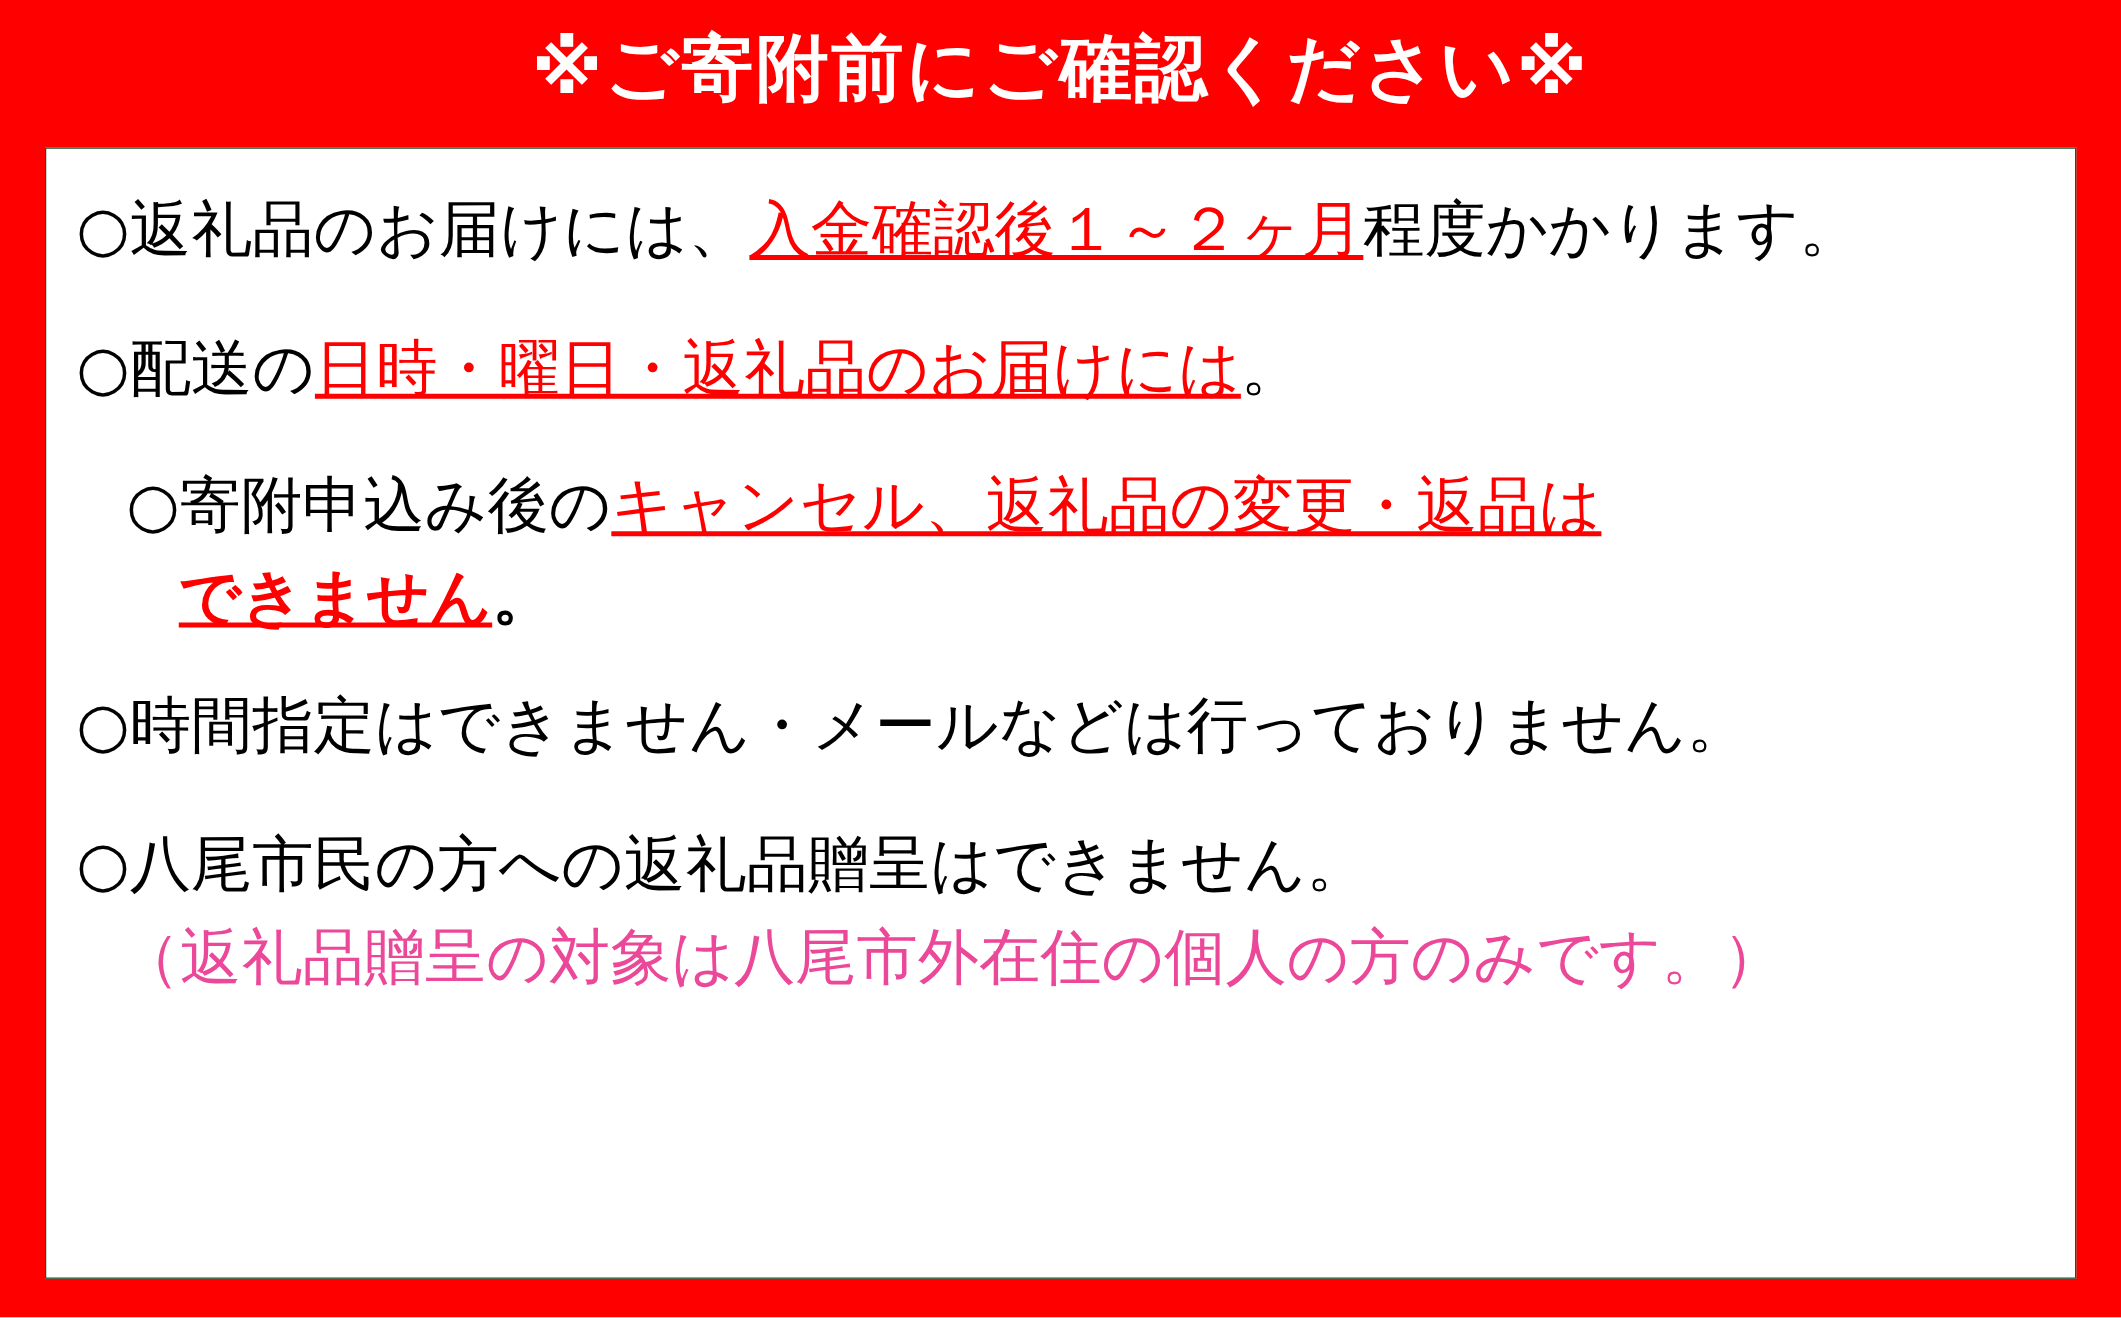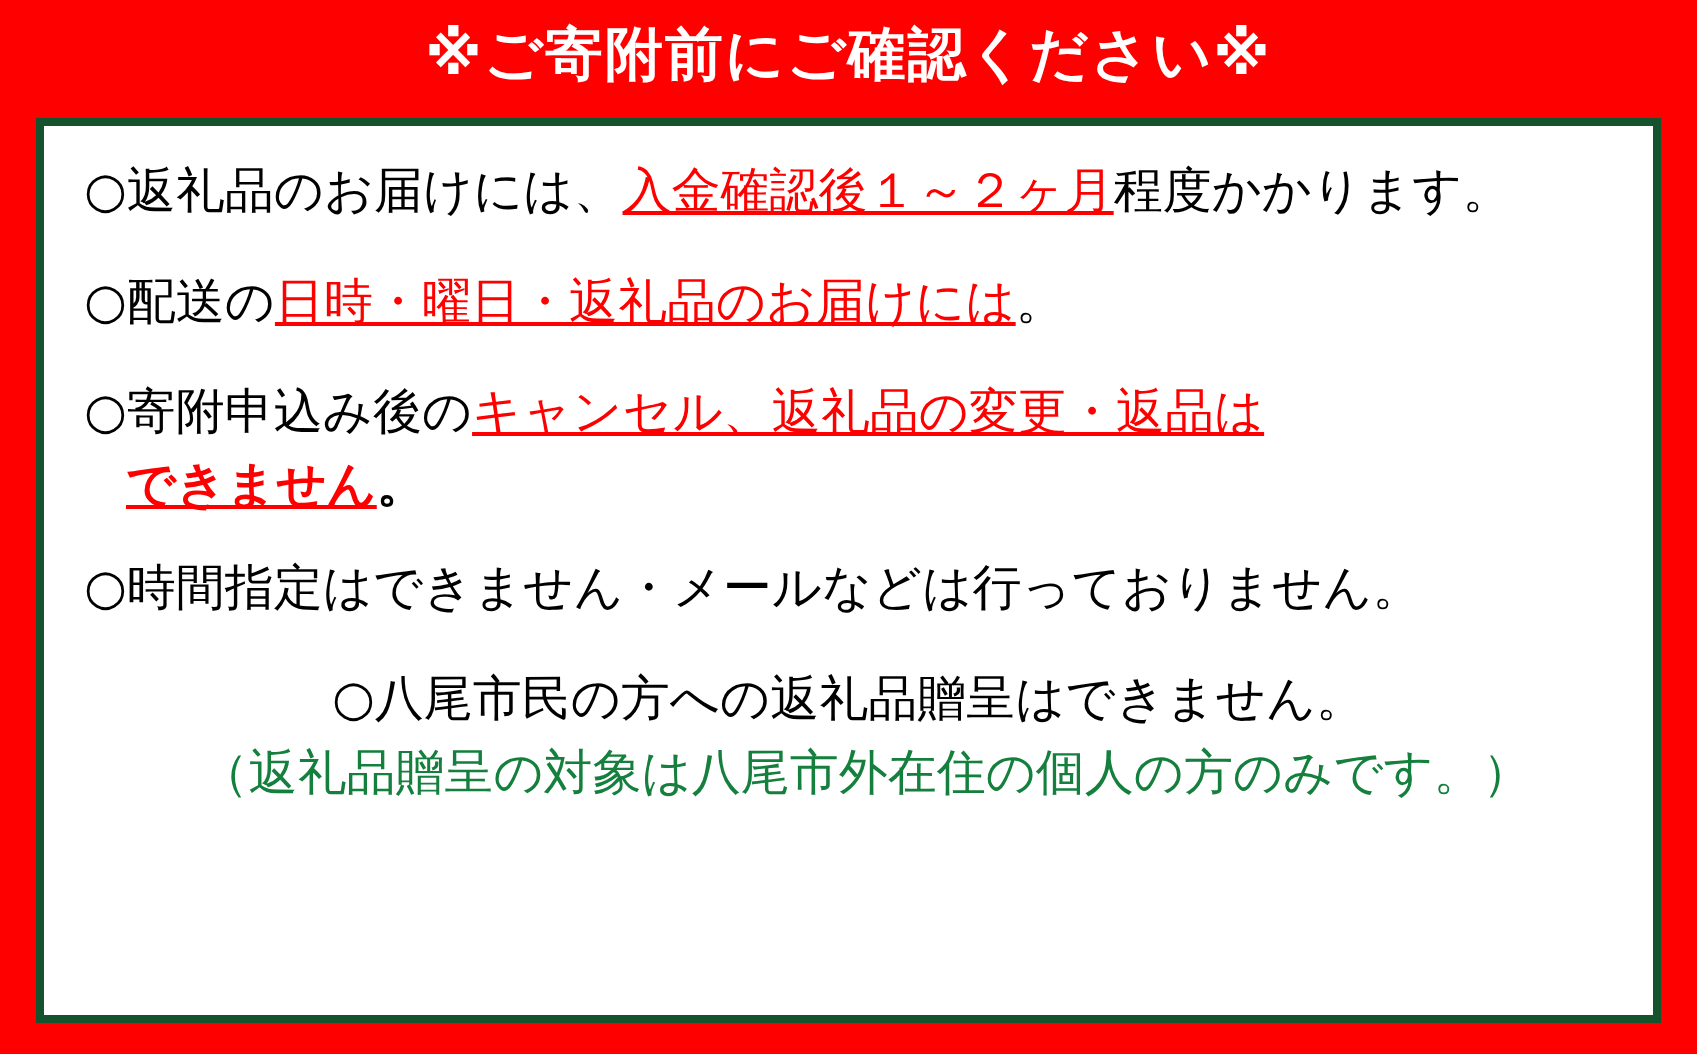--- a/index.html
+++ b/index.html
@@ -39,35 +39,34 @@
   }
 
   .notice-body {
     box-sizing: border-box;
     position: absolute;
     left: 36px;
     top: 118px;
     width: 1625px;
     height: 905px;
     background: #ffffff;
-    border: 8px solid #14532d;
-    padding: 34px 40px 20px 40px;
+    border: 1px solid #14532d;
+    padding: 34px 40px 20px 24px;
   }
 
   .notice-item {
     display: block;
     font-size: 49px;
     line-height: 1.28;
     color: #000000;
     margin-bottom: 48px;
     white-space: nowrap;
   }
   .notice-item:last-child {
     margin-bottom: 0;
-    text-align: center;
   }
 
   .em {
     color: #ff0000;
     text-decoration: underline;
     text-decoration-color: #ff0000;
     text-underline-offset: 4px;
   }
 
   .line2 {
@@ -75,26 +74,27 @@
     padding-left: 42px;
     margin-top: 10px;
     font-weight: bold;
   }
 
   .sub-line {
     display: block;
     padding-left: 34px;
     margin-top: 12px;
     font-size: 49px;
-    color: #15803d;
+    color: #ec4899;
     white-space: nowrap;
   }
 
   .tight {
     margin-bottom: 40px;
+    margin-left: 40px;
   }
 </style>
 </head>
 <body>
 
 <div class="notice-banner">
 
   <div class="notice-title">※ご寄附前にご確認ください※</div>
 
   <div class="notice-body">

